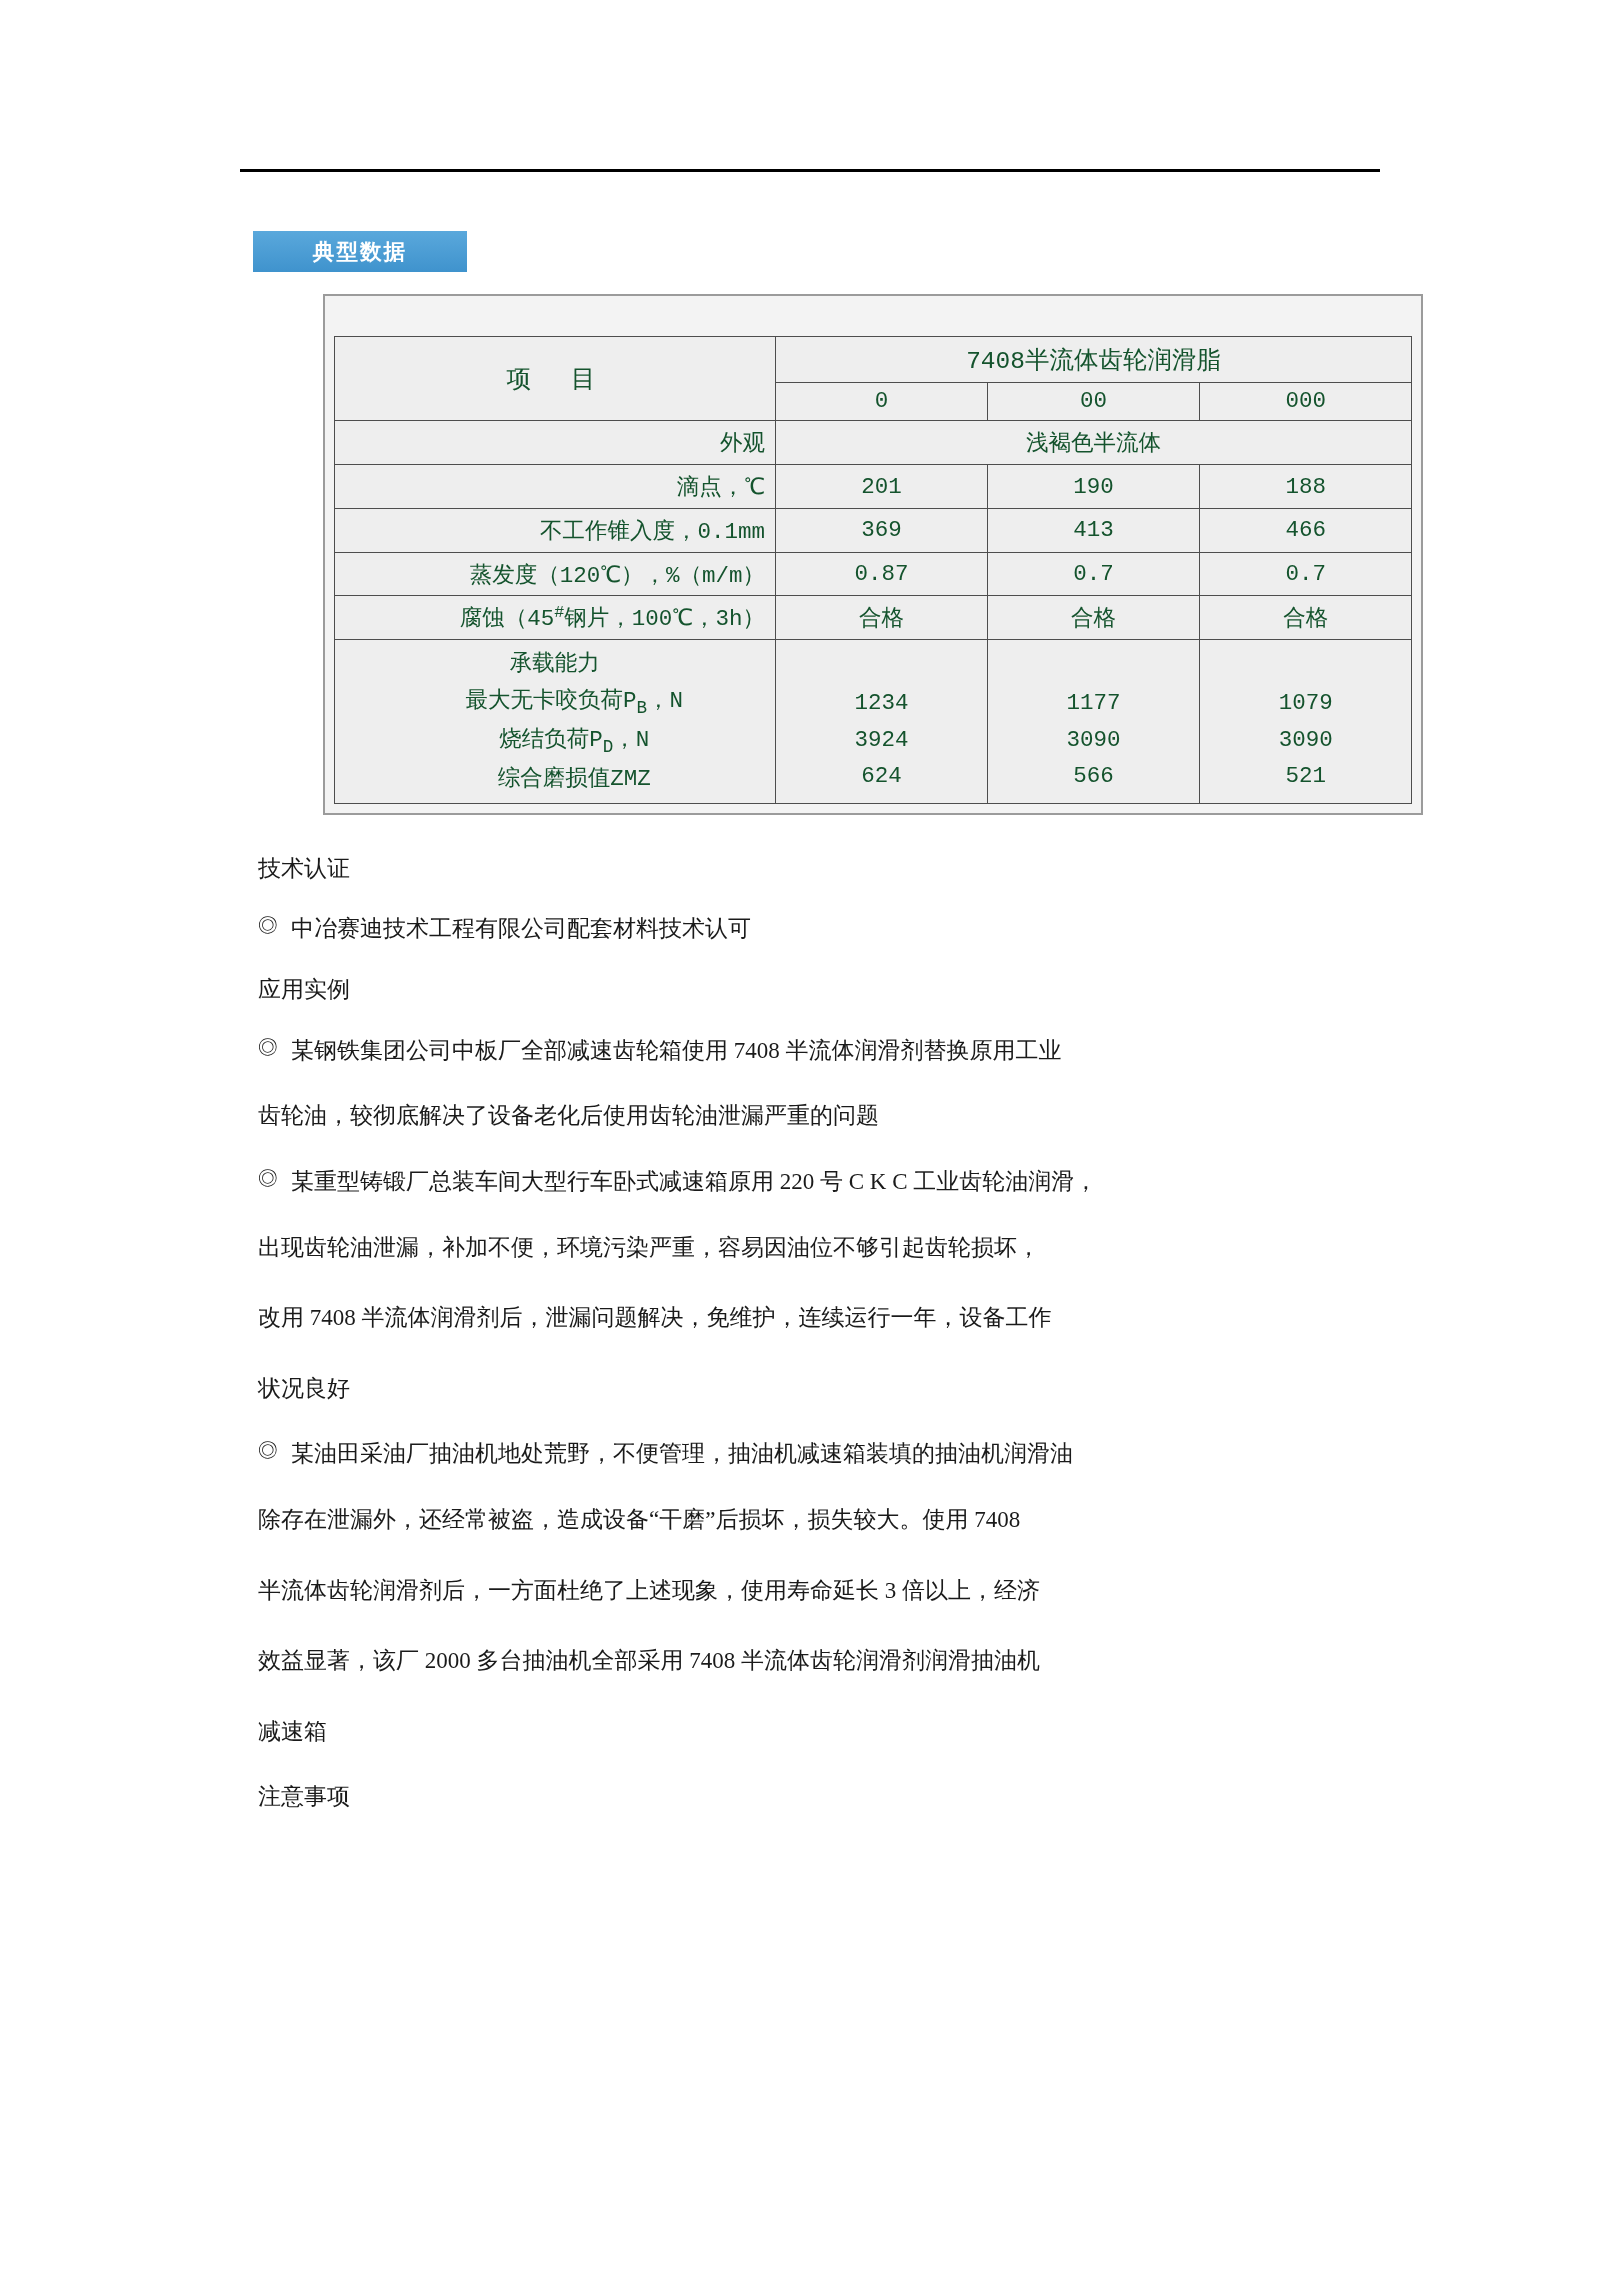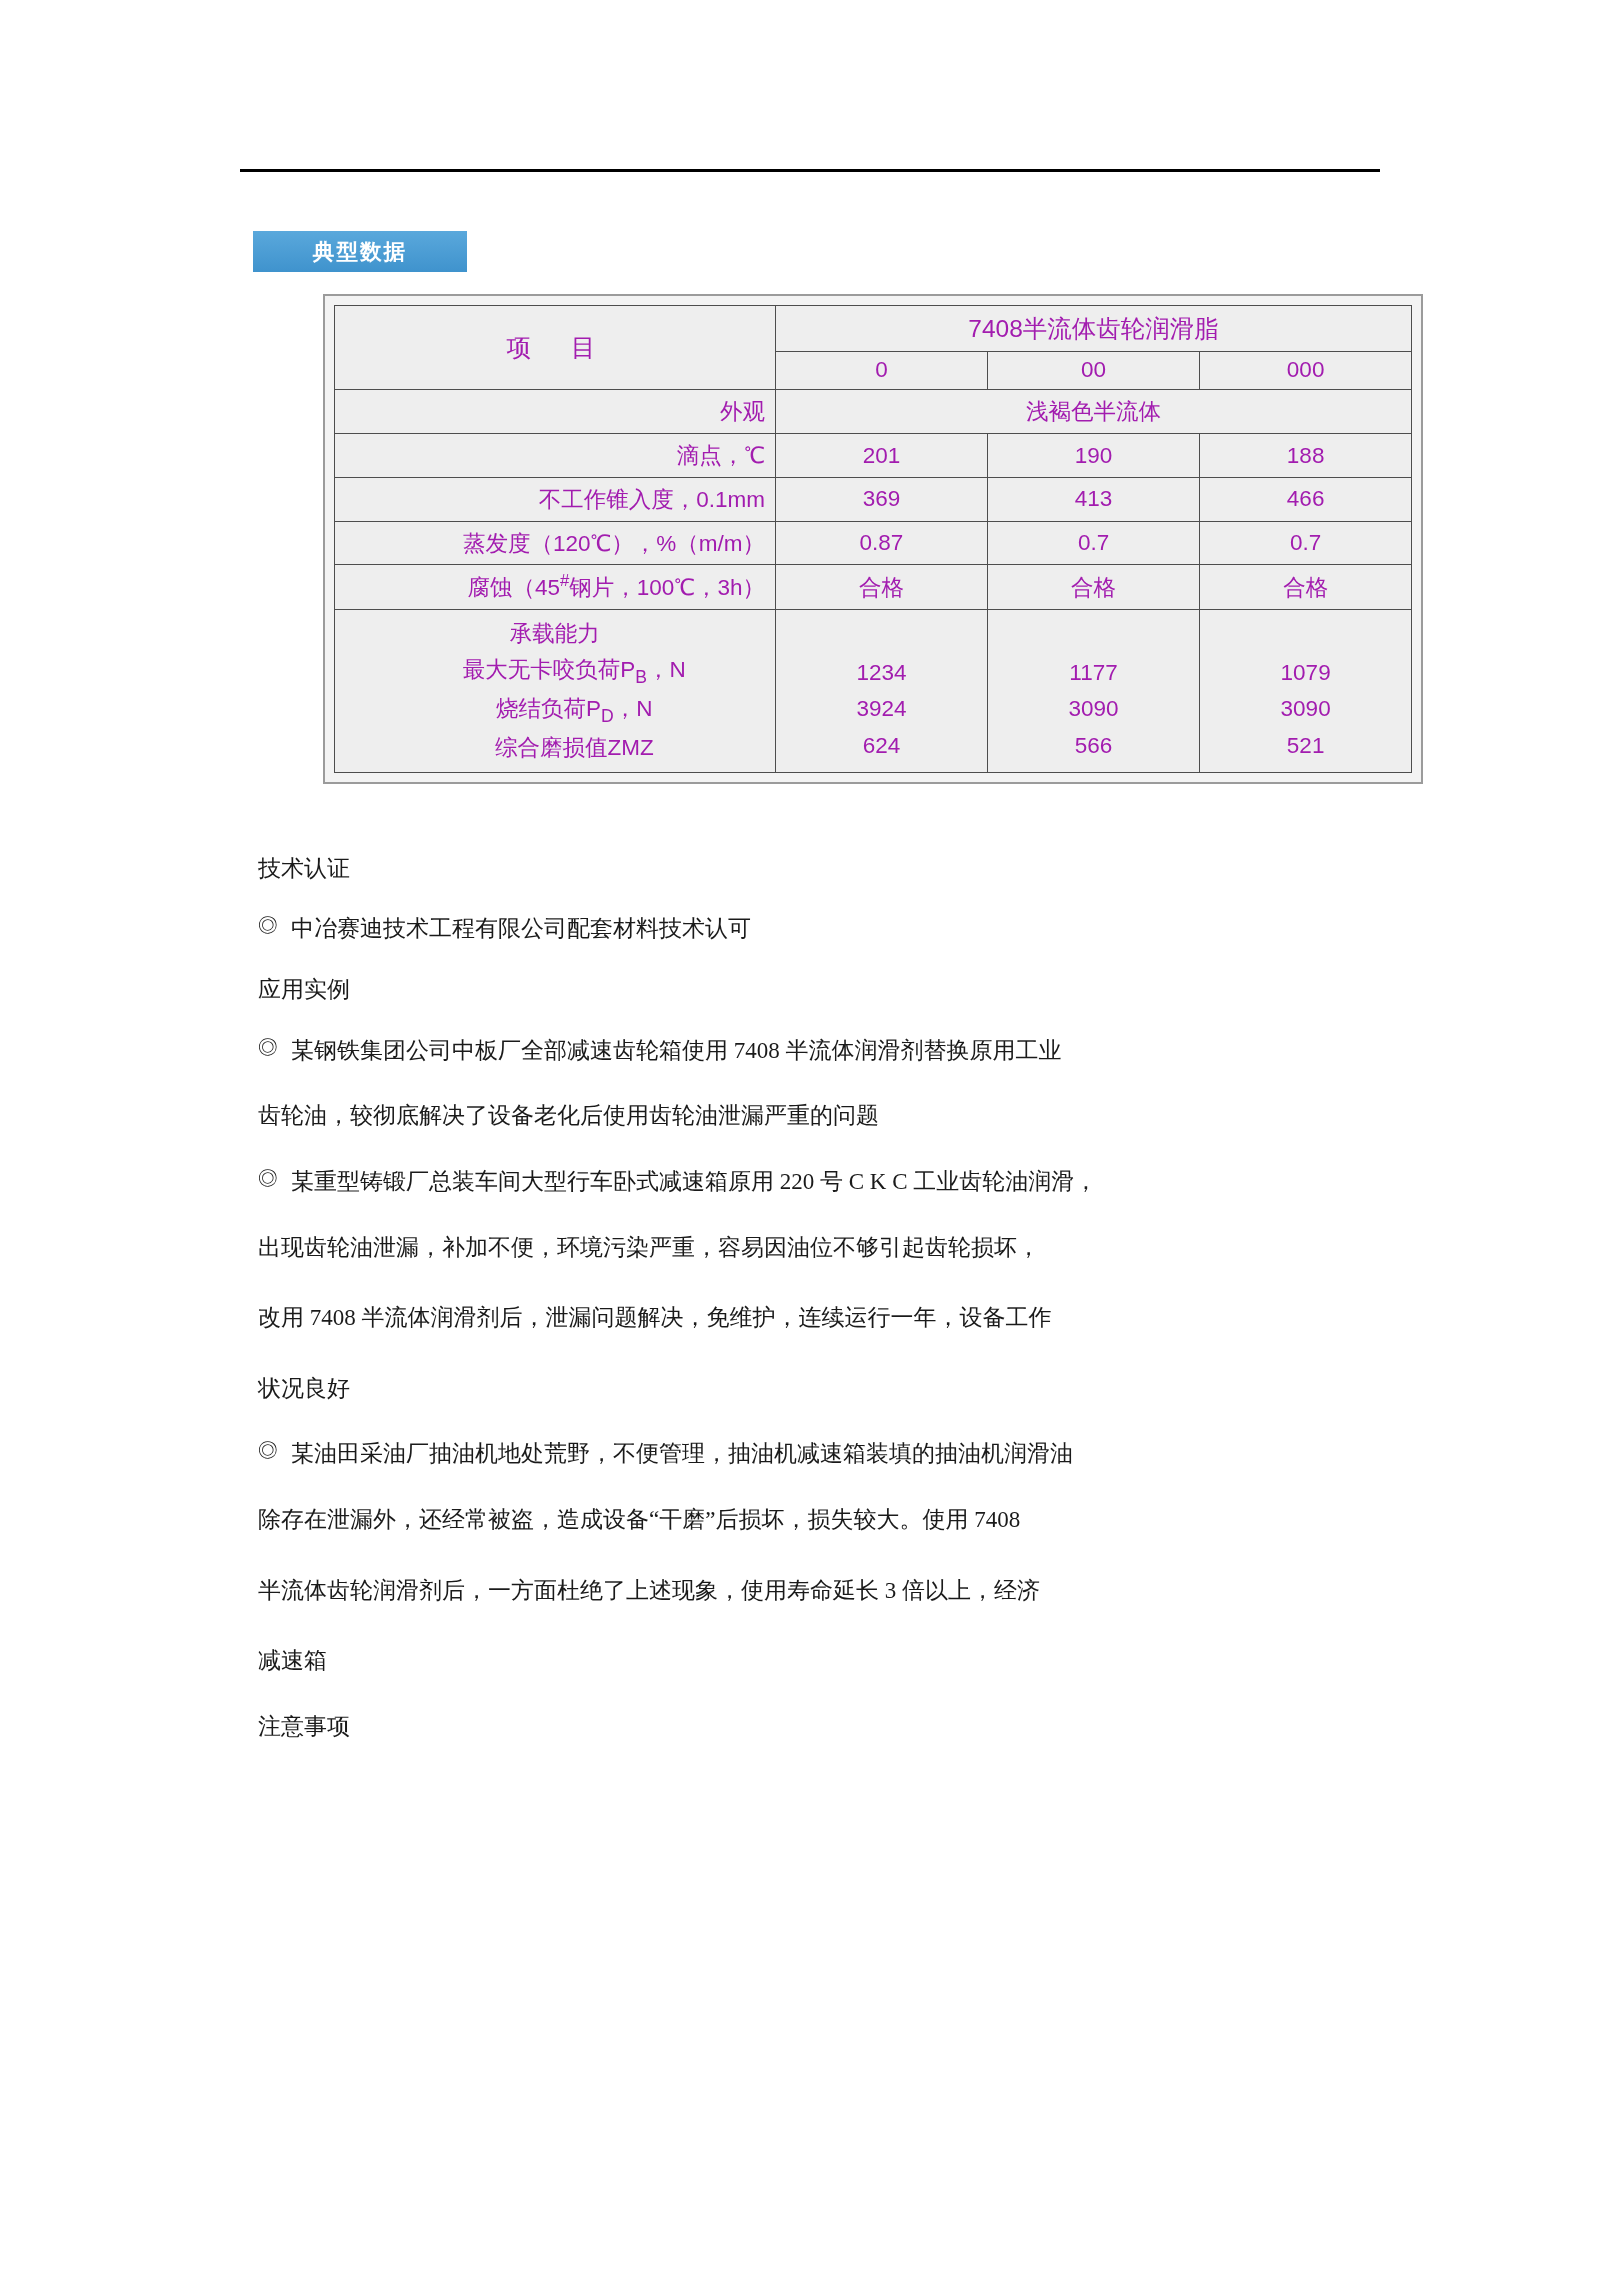--- a/index.html
+++ b/index.html
@@ -55,23 +55,24 @@
     width: 1100px;
     border: 2px solid #9b9b9b;
     background: #f3f3f3;
     padding: 8.8px;
     box-sizing: border-box;
   }
   table.spec {
     border-collapse: collapse;
     width: 100%;
     background: #eeeeee;
-    font-family: Liberation Sans, sans-serif;
+    font-family: Liberation Mono, monospace;
     font-size: 22.5px;
-    color: #a21caf;
+    color: #14532d;
+    margin-top: 31px;
   }
   table.spec td, table.spec th {
     border: 1px solid #4d4d4d;
     padding: 5.9px 9.8px;
     text-align: center;
     vertical-align: middle;
     font-weight: normal;
     background: #eeeeee;
   }
   table.spec td.left {
@@ -249,19 +250,20 @@
     <p class="cont">出现齿轮油泄漏，补加不便，环境污染严重，容易因油位不够引起齿轮损坏，</p>
     <p class="cont">改用 7408 半流体润滑剂后，泄漏问题解决，免维护，连续运行一年，设备工作</p>
     <p class="cont">状况良好</p>
 
     <p class="bullet">
       <span class="bdot">◎</span>
       <span>某油田采油厂抽油机地处荒野，不便管理，抽油机减速箱装填的抽油机润滑油</span>
     </p>
     <p class="cont">除存在泄漏外，还经常被盗，造成设备“干磨”后损坏，损失较大。使用 7408</p>
     <p class="cont">半流体齿轮润滑剂后，一方面杜绝了上述现象，使用寿命延长 3 倍以上，经济</p>
+    <p class="cont">效益显著，该厂 2000 多台抽油机全部采用 7408 半流体齿轮润滑剂润滑抽油机</p>
     <p class="cont">减速箱</p>
 
     <p>注意事项</p>
   </div>
 
 </div>
 
 
 </body></html>

